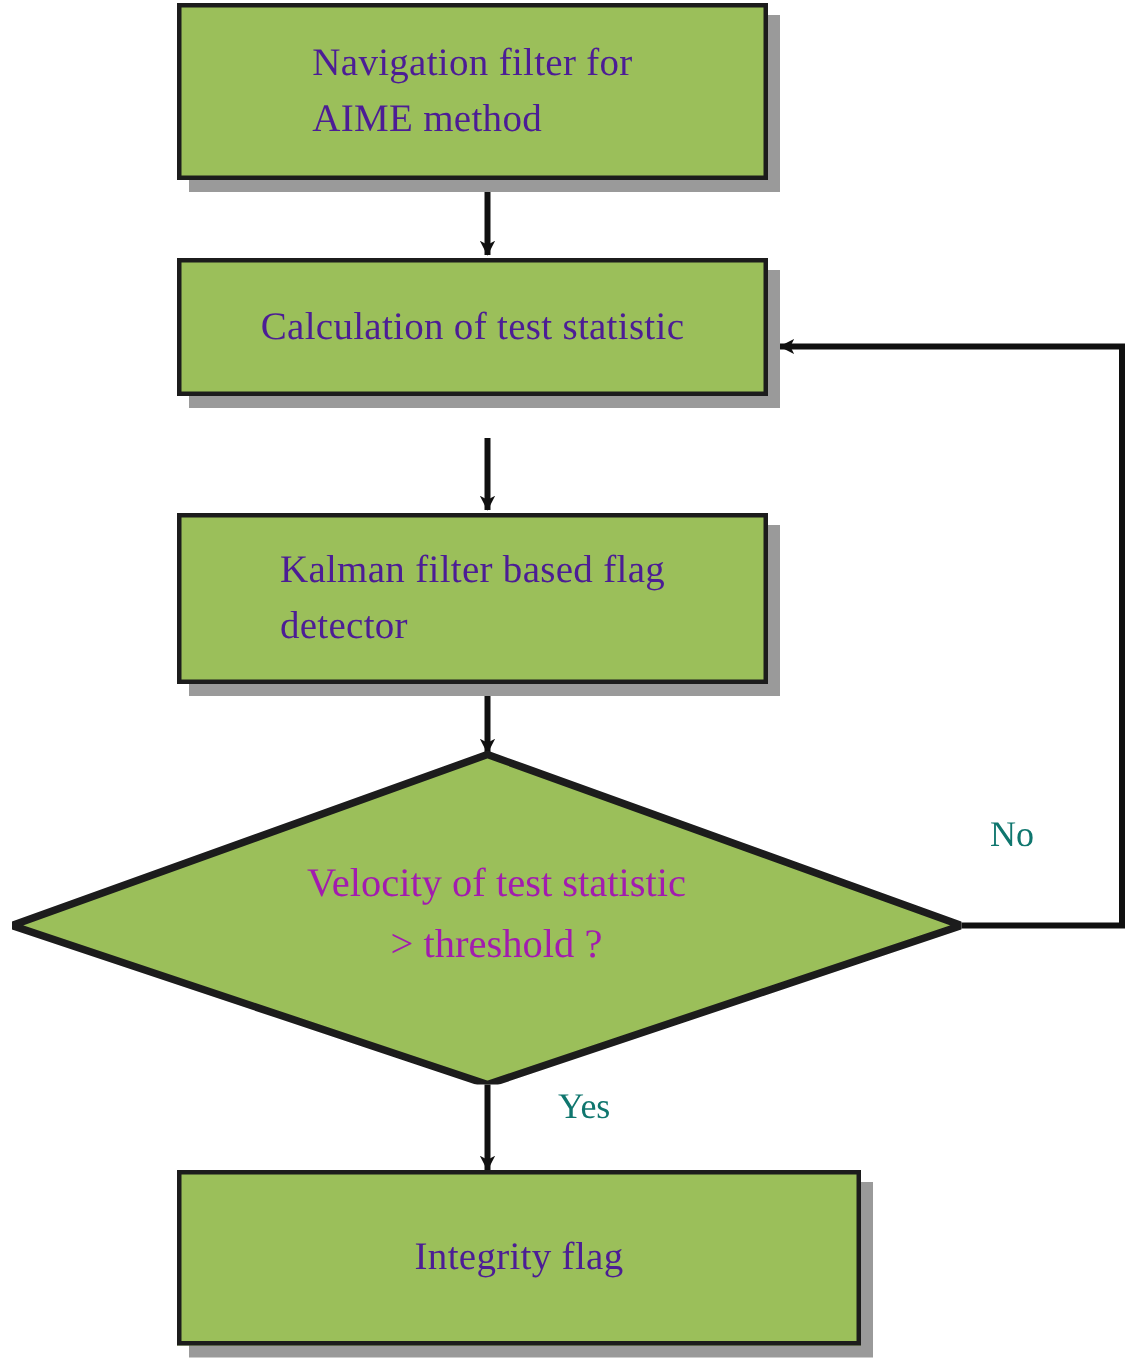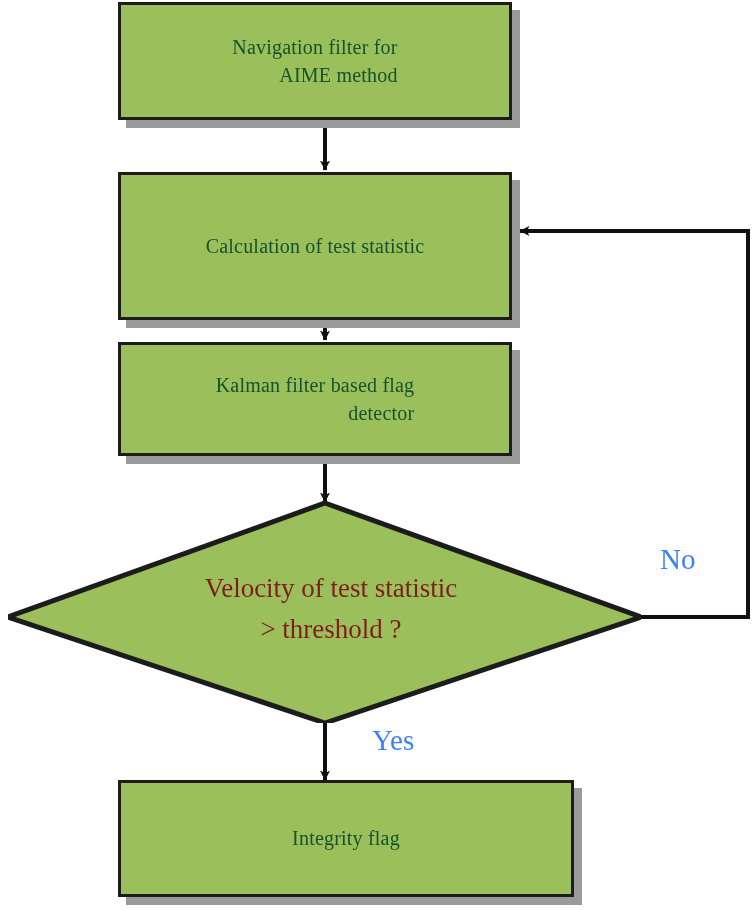--- a/index.html
+++ b/index.html
@@ -19,59 +19,59 @@
   
   .node-box {
     position: absolute;
     box-sizing: border-box;
     background: #9bbf5a;
     border: 3px solid #1c1c1c;
     box-shadow: 8px 8px 0 0 #9a9a9a;
     display: flex;
     align-items: center;
     justify-content: center;
-    text-align: right;
-    color: #14532d;
-    font-size: 20px;
+    text-align: left;
+    color: #4c1d95;
+    font-size: 26px;
     line-height: 1.42;
     letter-spacing: 0.2px;
   }
   .node-box .node-label { display: block; padding: 0 10px; white-space: pre-line; }
 
   
   .node-diamond {
     position: absolute;
     display: flex;
     align-items: center;
     justify-content: center;
   }
   .node-diamond svg { position: absolute; left: 0; top: 0; }
   .node-diamond .node-label {
     position: relative;
     z-index: 2;
     text-align: center;
-    color: #7f1d1d;
+    color: #a21caf;
     font-size: 27px;
     line-height: 1.5;
     white-space: pre-line;
     margin-top: -6px;
     margin-left: 13px;
   }
 
   
   .connector-layer {
     position: absolute;
     left: 0; top: 0;
     width: 756px; height: 910px;
     pointer-events: none;
   }
   .edge-label {
     position: absolute;
-    color: #3b82f6;
-    font-size: 29px;
+    color: #0f766e;
+    font-size: 24px;
     line-height: 1;
     white-space: nowrap;
   }
 </style>
 </head>
 <body>
 
 <div id="flowchart-root">
 
   <svg class="connector-layer" viewBox="0 0 756 910" width="756" height="910" aria-hidden="true">
@@ -100,21 +100,21 @@
     <g>
       <polyline points="641,617 748,617 748,231 520,231" fill="none" stroke="#101010" stroke-width="4" marker-end="url(#arrowhead)"></polyline>
     </g>
   </svg>
 
   <div class="node-box" style="left:118px; top:2px; width:394px; height:118px;">
     <span class="node-label">Navigation filter for
 AIME method</span>
   </div>
 
-  <div class="node-box" style="left:118px; top:172px; width:394px; height:148px;">
+  <div class="node-box" style="left:118px; top:172px; width:394px; height:92px;">
     <span class="node-label">Calculation of test statistic</span>
   </div>
 
   <div class="node-box" style="left:118px; top:342px; width:394px; height:114px;">
     <span class="node-label">Kalman filter based flag
 detector</span>
   </div>
 
   <div class="node-diamond" style="left:8px; top:500px; width:633px; height:223px;">
     <svg width="633" height="223" viewBox="0 0 633 223">

